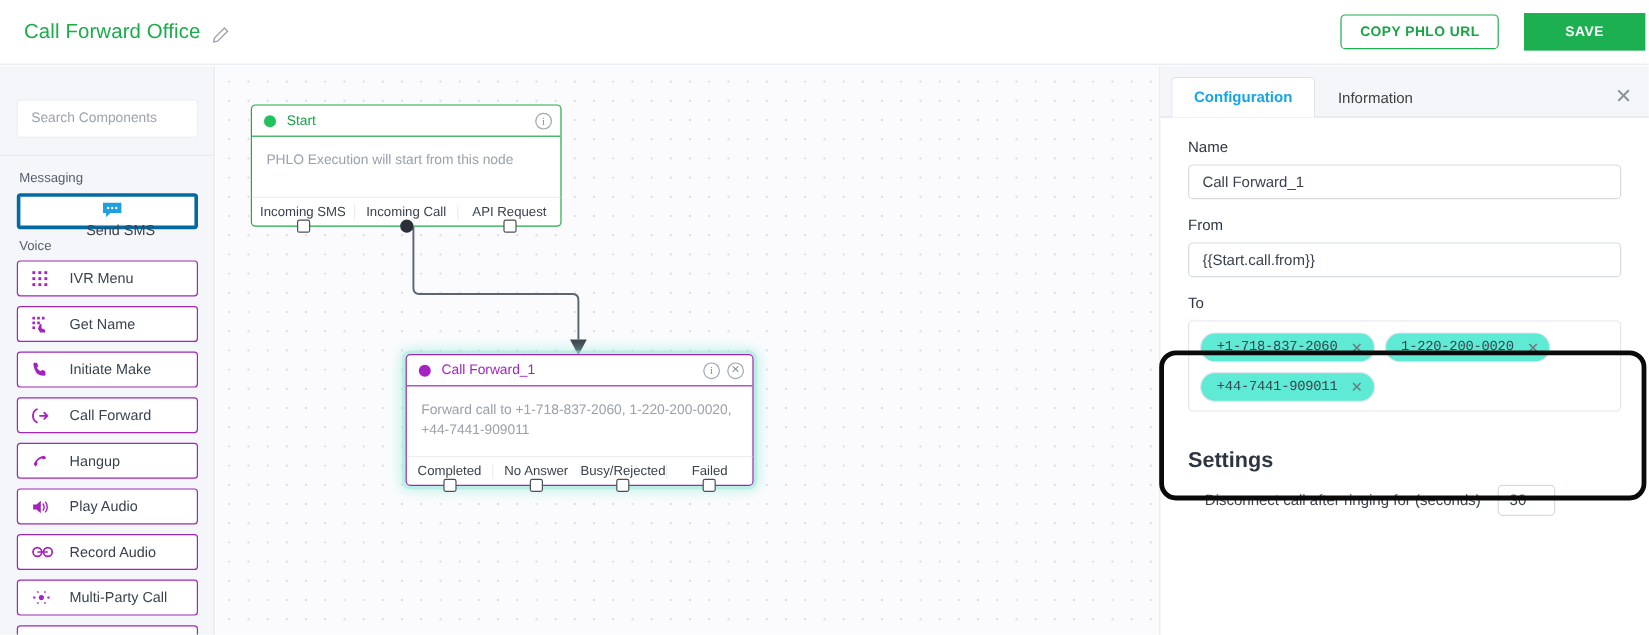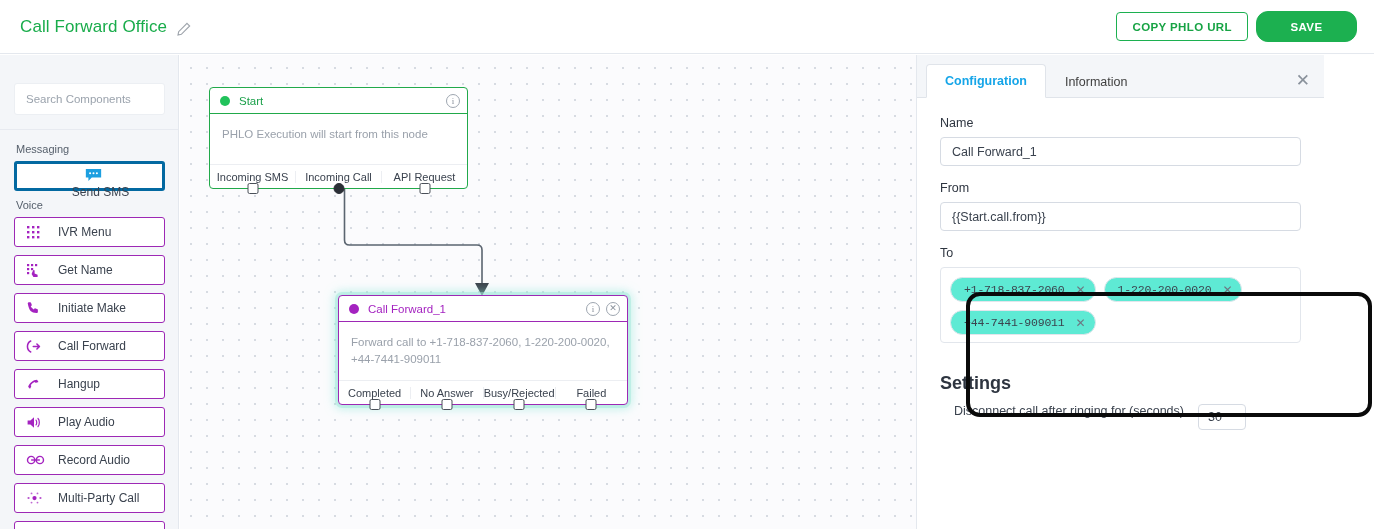--- a/index.html
+++ b/index.html
@@ -18,32 +18,32 @@
     display: flex; align-items: center;
   }
   .phlo-title {
     margin-left: 20px; color: #19ac4b; font-size: 17px; letter-spacing: .1px;
   }
   .pencil-icon {
     margin-left: 9px; width: 16px; height: 16px; display: inline-block;
     position: relative; top: 2px; opacity: .75;
   }
   .topbar-actions {
-    margin-left: auto; margin-right: 17px; display: flex; align-items: center; gap: 8px;
+    margin-left: auto; margin-right: 3px; display: flex; align-items: center; gap: 21px;
   }
   .btn-outline {
     border: 1px solid #1cb050; color: #17a344; background: #fff;
     border-radius: 4px; height: 29px; padding: 0 15px;
     font-size: 11.5px; font-weight: bold; letter-spacing: .4px;
     display: flex; align-items: center; justify-content: center; cursor: pointer;
     font-family: "Liberation Sans", sans-serif;
   }
   .btn-solid {
     background: #1cb050; color: #fff; border: 1px solid #1cb050;
-    border-radius: 12px; height: 31px; min-width: 101px; padding: 0 15px;
+    border-radius: 0; height: 31px; min-width: 101px; padding: 0 15px;
     font-size: 11.5px; font-weight: bold; letter-spacing: .4px;
     display: flex; align-items: center; justify-content: center; cursor: pointer;
     font-family: "Liberation Sans", sans-serif;
   }
 
   
   .sidebar {
     position: absolute; left: 0; top: 55px; width: 179px; height: 474px;
     background: #f4f6f9; border-right: 1px solid #e4e8ee; overflow: hidden;
   }
@@ -119,21 +119,21 @@
   .port-cell + .port-cell { border-left: 1px solid #eceef2; }
   .port-sq {
     position: absolute; left: 50%; bottom: -11px; transform: translateX(-50%);
     width: 11px; height: 11px; border: 1px solid #4a5059; background: #fff;
     border-radius: 2px; cursor: pointer;
   }
   .port-sq.filled { background: #2b2f36; border-color: #2b2f36; border-radius: 50%; }
 
   
   .panel {
-    position: absolute; left: 916px; top: 55px; width: 408px; height: 474px;
+    position: absolute; left: 966px; top: 55px; width: 408px; height: 474px;
     background: #fff; border-left: 1px solid #e4e8ee;
   }
   .tabstrip {
     height: 43px; background: #f4f6f9; border-bottom: 1px solid #e0e4ea;
     display: flex; align-items: flex-end; padding-left: 9px; position: relative;
   }
   .tab {
     height: 34px; padding: 0 18px; display: flex; align-items: center;
     font-size: 12.5px; color: #404040; cursor: pointer;
     border: 1px solid transparent; border-bottom: none;
@@ -171,21 +171,21 @@
   }
   .chip-text {
     font-family: "Liberation Mono", monospace; font-size: 11.5px; color: #3b434e;
     letter-spacing: -.2px;
   }
   .chip-x {
     margin-left: 11px; font-size: 12px; color: #6d7681; cursor: pointer; line-height: 1;
   }
 
   .settings-title { font-size: 18px; color: #2e3540; font-weight: bold; margin: 30px 0 10px 0; }
-  .setting-row { display: flex; padding-left: 14px; }
+  .setting-row { display: flex; align-items: center; padding-left: 14px; }
   .setting-text { font-size: 12.5px; color: #3a424e; }
   .num-input {
     margin-left: 14px; width: 48px; height: 26px; border: 1px solid #d6dbe3;
     border-radius: 4px; padding: 0 9px; font-size: 12.5px; color: #3a424e;
     outline: none; font-family: "Liberation Sans", sans-serif;
   }
   .select-wrap {
     margin-left: 14px; height: 29px; border: 1px solid #d6dbe3; border-radius: 4px;
     display: flex; align-items: center; padding: 0 10px; cursor: pointer; background: #fff;
   }

